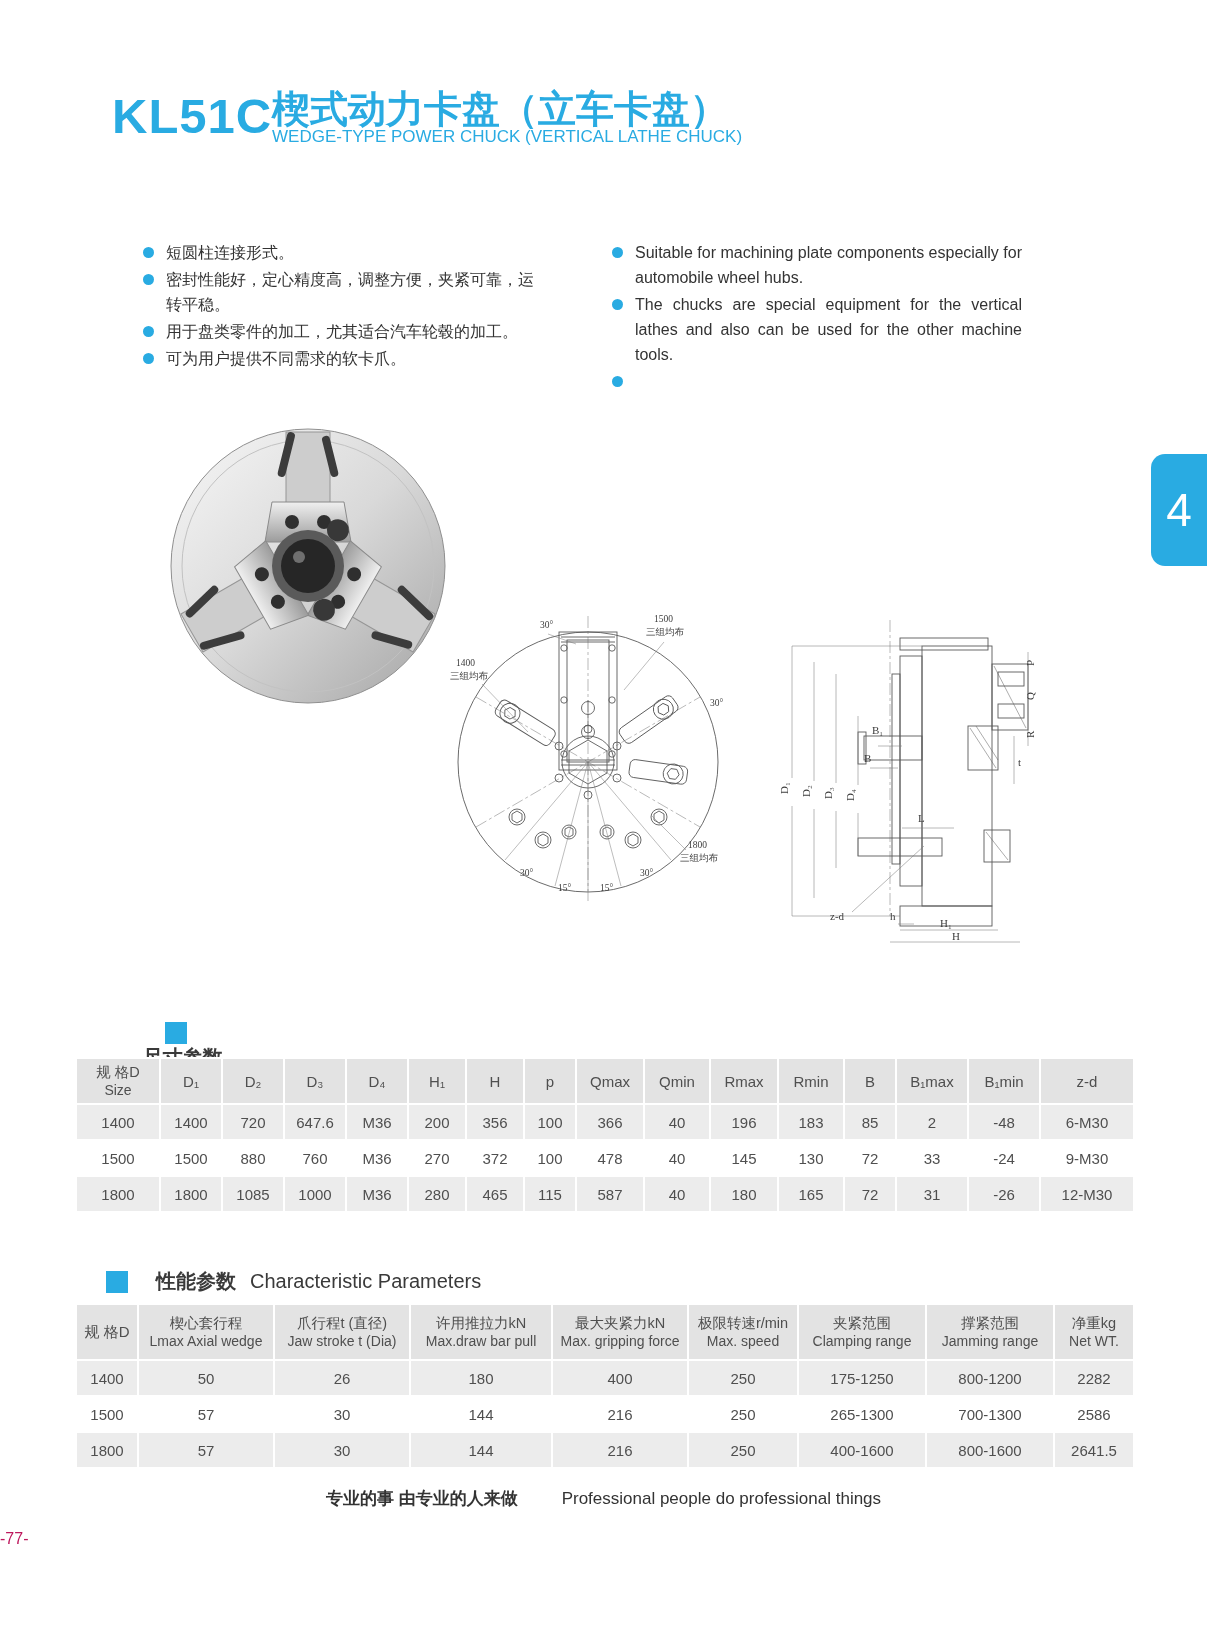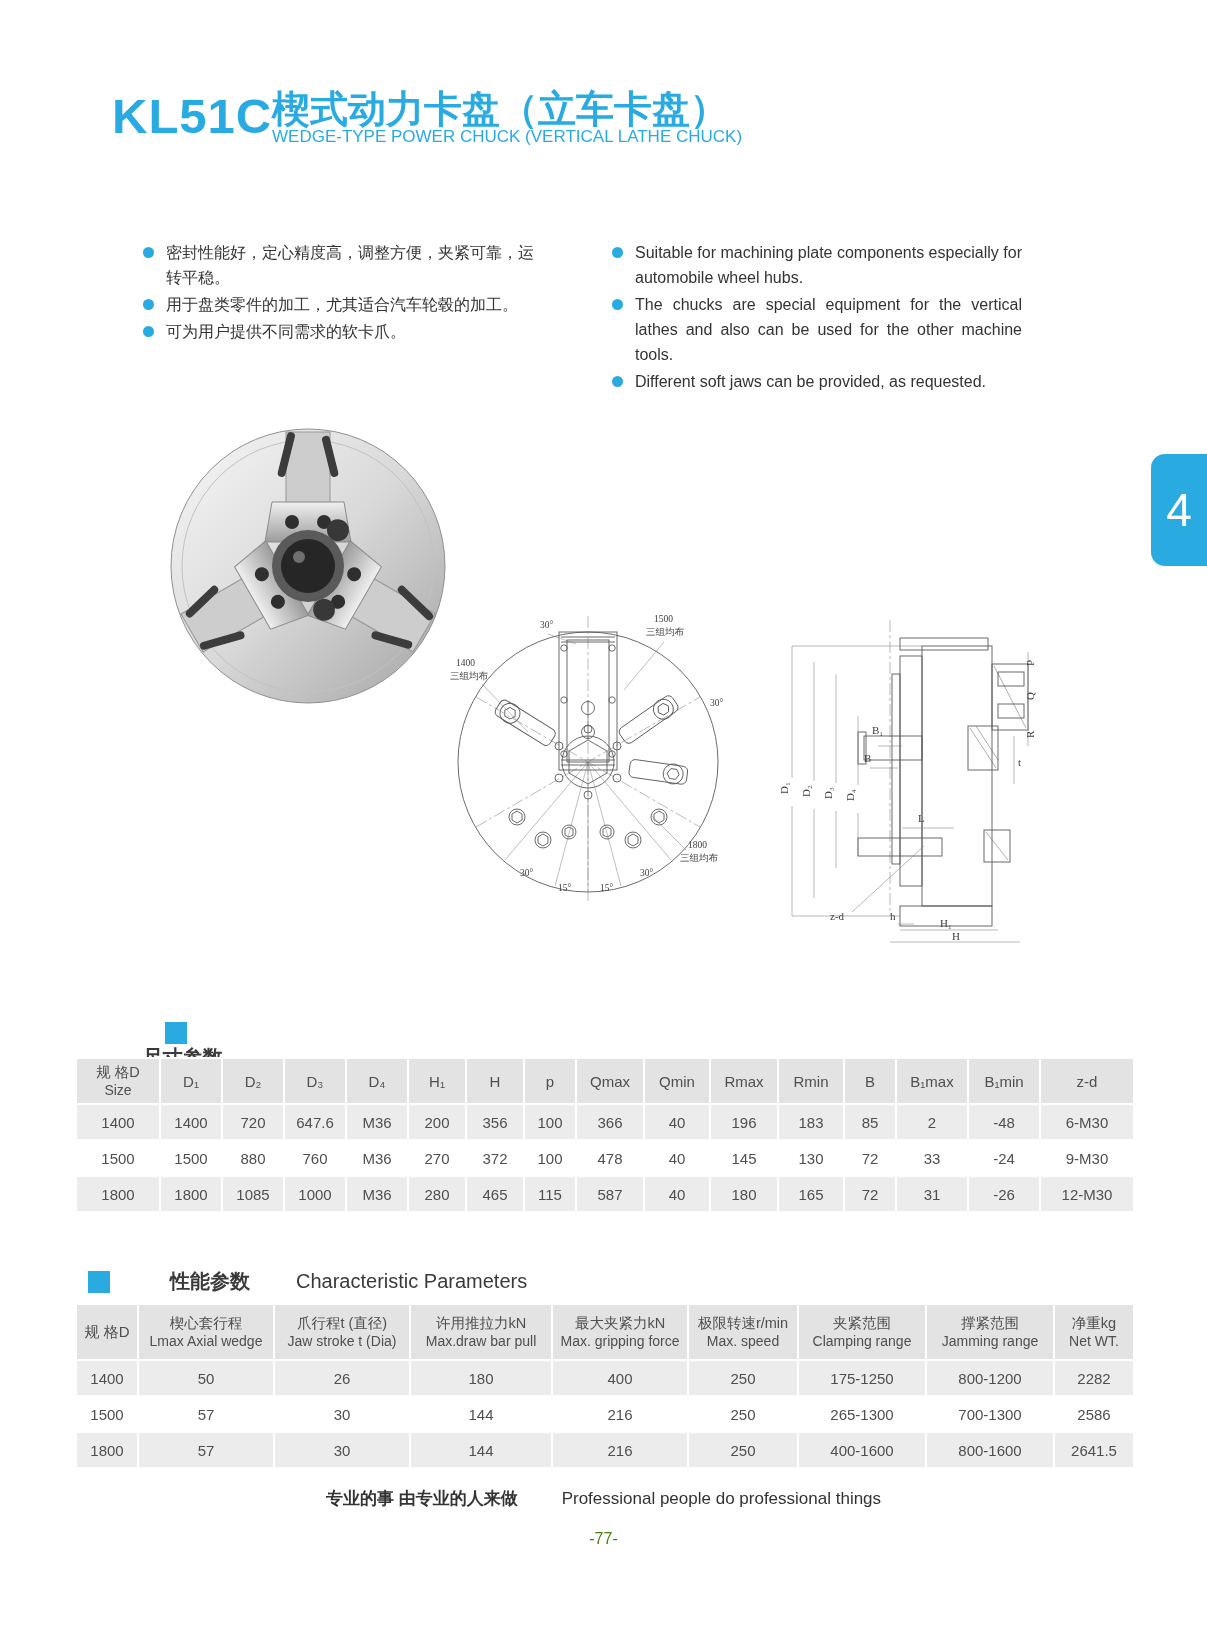--- a/index.html
+++ b/index.html
@@ -31,21 +31,21 @@
     background:var(--accent); border-radius:14px 0 0 14px;
     display:flex; align-items:center; justify-content:center;
     color:#fff; font-size:46px; font-weight:400;
   }
   
   .section-heading { position:absolute; display:flex; align-items:center; }
   .section-heading .sq { width:22px; height:22px; background:var(--accent); margin-right:28px; }
   .section-heading .zh { font-size:20px; font-weight:bold; color:#3a3a3a; margin-right:14px; }
   .section-heading .en { font-size:20px; color:#3a3a3a; }
   #heading-dimension      { left:88px; top:1022px;flex-direction:column; }
-  #heading-characteristic { left:88px; top:1268px;gap:32px; }
+  #heading-characteristic { left:106px; top:1268px; }
   
   .table-wrap { position:absolute; left:75px; width:1058px; }
   #dimension-table-wrap      { top:1057px; }
   #characteristic-table-wrap { top:1303px; }
   table.params { border-collapse:collapse; width:100%; table-layout:fixed; }
   table.params th, table.params td {
     border:2px solid #ffffff; text-align:center; vertical-align:middle;
     font-weight:normal; color:#4f4f4f; font-size:15px; padding:0 1px;
   }
   table.params thead th { background:#e3e3e3; }
@@ -53,34 +53,38 @@
   #characteristic-table thead th { height:54px; }
   #dimension-table tbody td { height:34px; }
   #characteristic-table tbody td { height:34px; }
   table.params tbody tr:nth-child(odd)  td { background:#ececec; }
   table.params tbody tr:nth-child(even) td { background:#ffffff; }
   .th2 div { line-height:18px; font-size:14px; }
   .th2 div:first-child { font-size:14.5px; }
   
   .footer-slogan { position:absolute; left:0; top:1487px; width:1207px; text-align:center; font-size:17px; color:#333; }
   .footer-slogan .zh { font-weight:bold; margin-right:44px; }
-  .page-number   { position:absolute; left:0; top:1530px; width:1207px; text-align:center; font-size:16px; color:#4d7c0f; }
+  .page-number   { position:absolute; left:0; top:1530px; width:1207px; text-align:left; font-size:16px; color:#be185d; }
 </style>
 </head>
 <body>
 
 <div class="page" style="--accent: #29abe2;">
 
   <div class="model">KL51C</div>
   <div class="title-zh">楔式动力卡盘（立车卡盘）</div>
   <div class="title-en">WEDGE-TYPE POWER CHUCK (VERTICAL LATHE CHUCK)</div>
 
   <ul class="features zh">
     <li>
         <span class="dot"></span>
+        <span>短圆柱连接形式。</span>
+      </li>
+    <li>
+        <span class="dot"></span>
         <span>密封性能好，定心精度高，调整方便，夹紧可靠，运转平稳。</span>
       </li>
     <li>
         <span class="dot"></span>
         <span>用于盘类零件的加工，尤其适合汽车轮毂的加工。</span>
       </li>
     <li>
         <span class="dot"></span>
         <span>可为用户提供不同需求的软卡爪。</span>
       </li>
@@ -90,21 +94,20 @@
     <li>
         <span class="dot"></span>
         <span>Suitable for machining plate components especially for automobile wheel hubs.</span>
       </li>
     <li>
         <span class="dot"></span>
         <span>The chucks are special equipment for the vertical lathes and also can be used for the other machine tools.</span>
       </li>
     <li>
         <span class="dot"></span>
-        <span>Different soft jaws can be provided, as requested.</span>
       </li>
   </ul>
 
   <svg class="photo" viewBox="0 0 312 292">
     <defs>
       <linearGradient id="gm" x1="0" y1="0" x2="1" y2="1">
         <stop offset="0" stop-color="#f7f7f7"></stop>
           <stop offset="0.5" stop-color="#d9d9d9"></stop>
           <stop offset="1" stop-color="#a3a3a3"></stop>
       </linearGradient>

